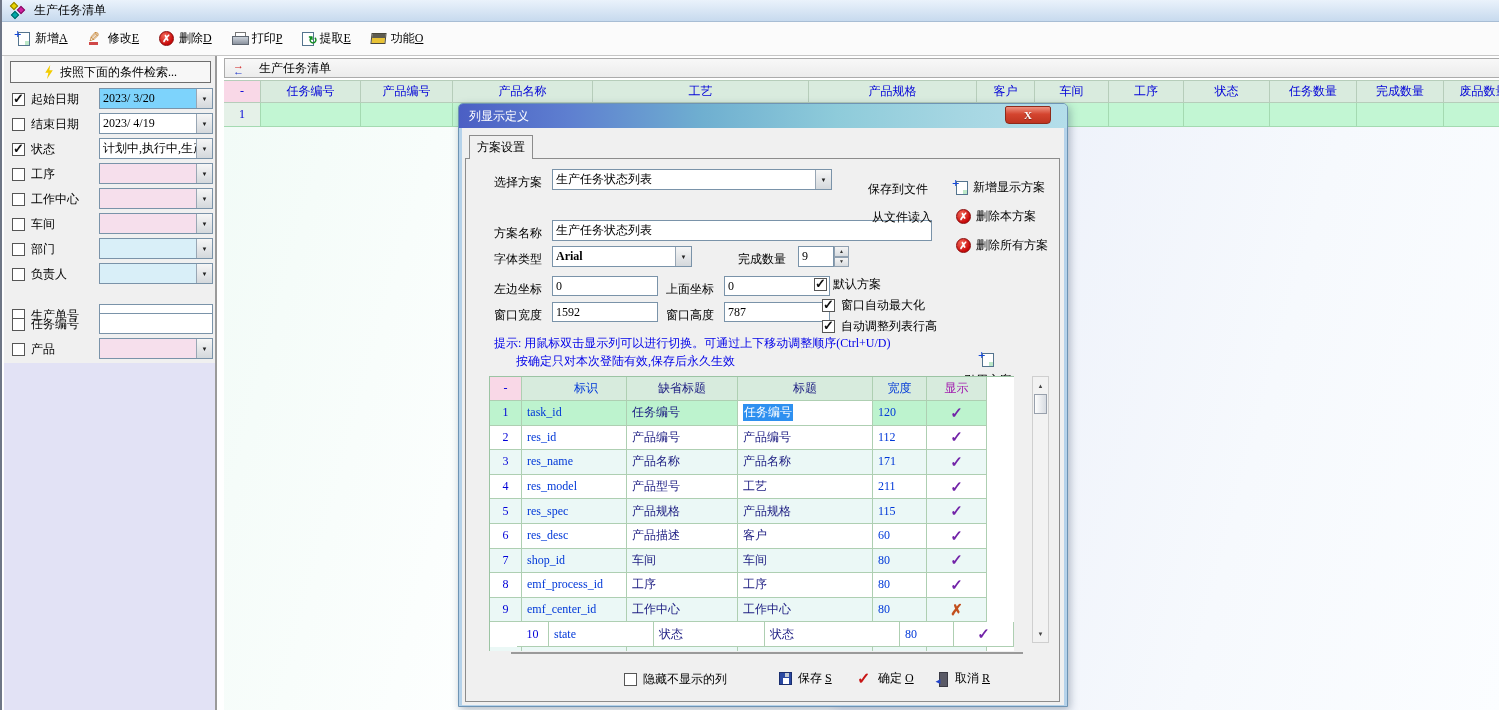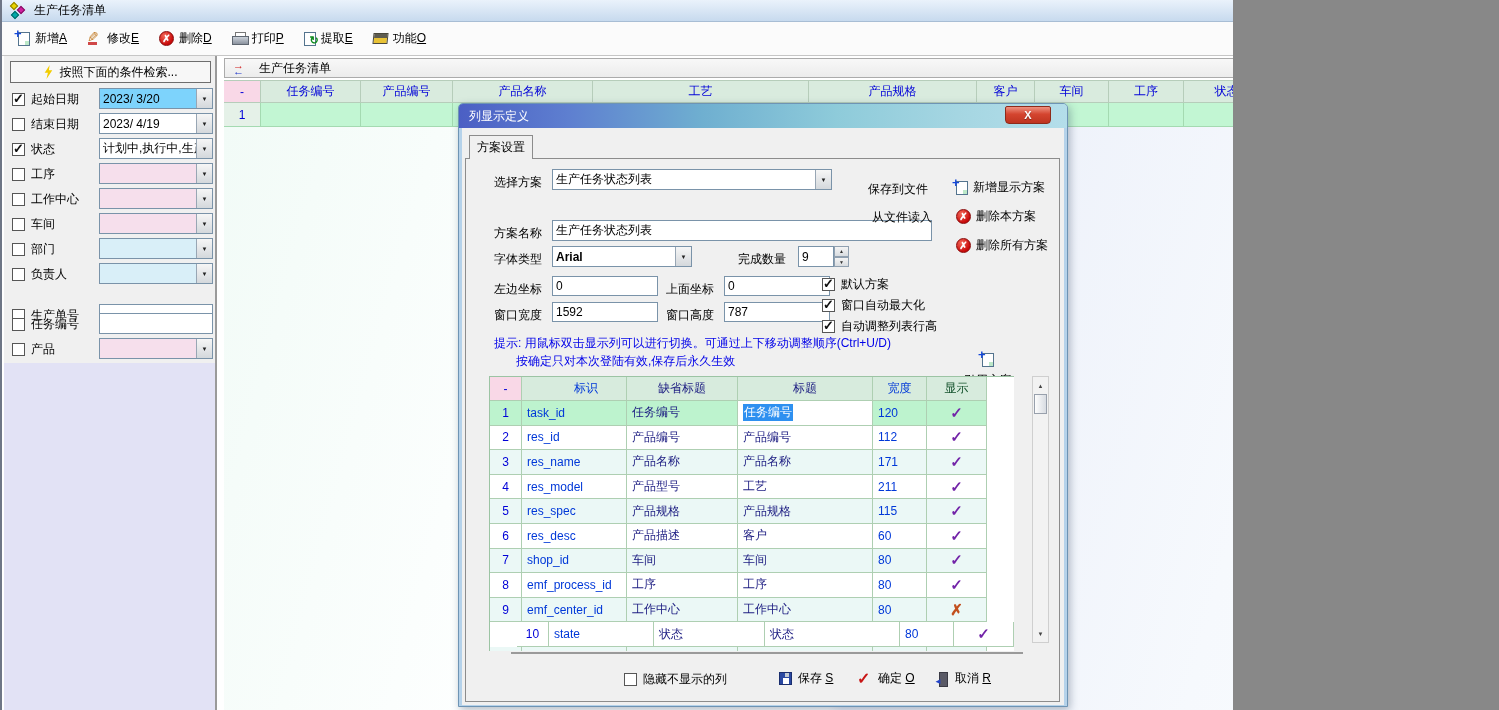--- a/index.html
+++ b/index.html
@@ -1,19 +1,19 @@
 <!DOCTYPE html>
 <html><head>
 <meta charset="utf-8">
 <style>
   * { margin:0; padding:0; box-sizing:border-box; }
   html,body { background:#888; }
   #screen {
-    position:relative; width:1233px; height:710px; overflow:hidden;
-    font-family:Liberation Sans, sans-serif; font-size:12px; color:#000;
+    position:relative; width:1499px; height:710px; overflow:hidden;
+    font-family:Liberation Serif, serif; font-size:12px; color:#000;
     background:#fff; border-left:2px solid #6E7686;
   }
   .abs { position:absolute; }
 
   
   #titlebar { left:0; top:0; width:1499px; height:22px;
     background:linear-gradient(#EAF2FB,#C7DAEE); border-bottom:1px solid #A8BDD4;
     display:flex; align-items:center; padding-left:8px; gap:8px; }
   .i-trio { position:relative; width:16px; height:16px; display:inline-block; }
   .i-trio i { position:absolute; width:6px; height:6px; transform:rotate(45deg); }
@@ -125,21 +125,21 @@
   .side-btn { position:absolute; display:flex; align-items:center; gap:5px; white-space:nowrap; }
   .spin { position:absolute; width:15px; height:21px; display:flex; flex-direction:column; }
   .spin .sp { flex:1; border:1px solid #90A0B0; background:linear-gradient(#F4F4F4,#D8DCE0);
     display:flex; align-items:center; justify-content:center; font-size:5px; color:#333; }
 
   
   #grid { left:23px; top:217px; border-left:1px solid #9CC4A4; border-top:1px solid #9CC4A4; background:#fff; }
   .g-row { display:flex; }
   .g-cell { border-right:1px solid #AECFB2; border-bottom:1px solid #AECFB2; overflow:hidden;
     white-space:nowrap; display:flex; align-items:center; padding:0 5px; height:24.6px; }
-  .g-head .g-cell { height:24px; background:#D7EBDD; color:#14532d; justify-content:center; padding:0 2px; }
+  .g-head .g-cell { height:24px; background:#D7EBDD; color:#a21caf; justify-content:center; padding:0 2px; }
   .g-head .g-cell.c0 { background:#F9D8E7; color:#0000D8; }
   .g-cell.c0 { justify-content:center; color:#0000D8; padding:0 2px; }
   .g-cell.c1,.g-cell.c4 { color:#0038D8; }
   .g-cell.c2,.g-cell.c3 { color:#1A1A80; }
   .g-cell.c5 { justify-content:center; }
   .row-sel .g-cell { background:#BDF3CE; }
   .row-alt .g-cell { background:#EBF8F6; }
   .row-plain .g-cell { background:#fff; }
   .row-partial { height:4px; overflow:hidden; }
   .mark-y { color:#7223A8; font-weight:bold; font-size:15px; }
@@ -380,21 +380,21 @@
         <span class="dlbl" style="left:28px;top:148px;">窗口宽度</span>
         <div class="fld abs" style="left:86px;top:143px;width:106px;height:20px;">
           <span>1592</span>
         </div>
         <span class="dlbl" style="left:200px;top:148px;">窗口高度</span>
         <div class="fld abs" style="left:258px;top:143px;width:106px;height:20px;">
           <span>787</span>
         </div>
 
         <div id="dlg-options">
-            <div class="chk-row" style="left: 356px; top: 117px;">
+            <div class="chk-row" style="left: 348px; top: 117px;">
               <span class="cb on"></span>
               <span>默认方案</span>
             </div>
             <div class="chk-row" style="left: 356px; top: 138px;">
               <span class="cb on"></span>
               <span>窗口自动最大化</span>
             </div>
             <div class="chk-row" style="left: 356px; top: 159px;">
               <span class="cb on"></span>
               <span>自动调整列表行高</span>

